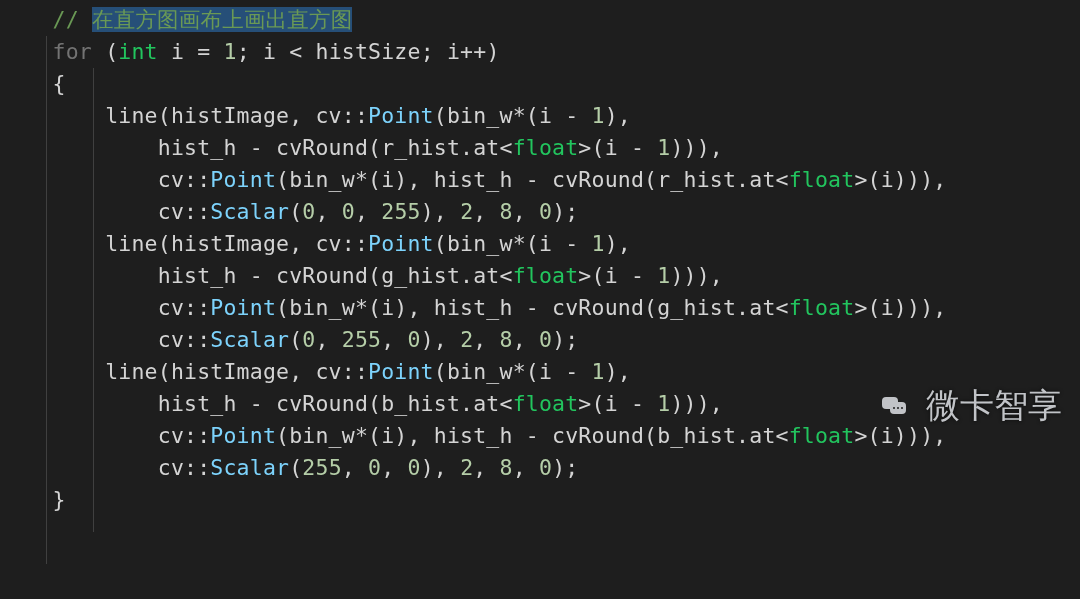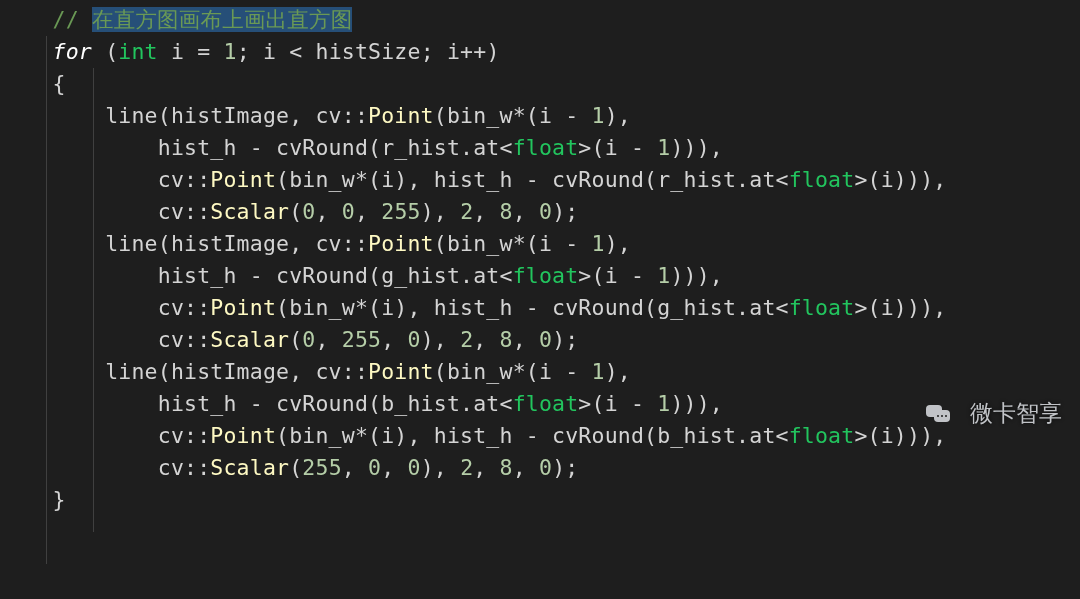--- a/index.html
+++ b/index.html
@@ -19,44 +19,44 @@
     height: 449px;
   }
   pre {
     margin: 0;
     padding: 4px 0 0 0;
     white-space: pre;
     line-height: 32px;
     letter-spacing: 0.2px;
   }
   .tok-comment { color: #6a9955; }
-  .tok-keyword { color: #ffffff; font-style: italic; }
+  .tok-keyword { color: #737373; }
   .tok-type    { color: #22c55e; }
-  .tok-class   { color: #fef9c3; }
+  .tok-class   { color: #7dd3fc; }
   .tok-number  { color: #b5cea8; }
   .tok-default { color: #d4d4d4; }
   .sel {
     background: #264f78;
   }
   .indent-guide {
     position: absolute;
     top: 36px;
     bottom: 18px;
     width: 0;
     border-left: 1px solid #404040;
   }
   .ig1 { left: 46px; height: 528px; }
   .ig2 { left: 93px; top: 68px; height: 464px; }
   .watermark {
     position: absolute;
     right: 18px;
     bottom: 20px;
     color: #cfd2d6;
     font-family: "Microsoft YaHei", "PingFang SC", sans-serif;
-    font-size: 23px;
+    font-size: 34px;
     display: flex;
     align-items: center;
     gap: 16px;
     opacity: 0.92;
     text-shadow: 0 0 4px rgba(0,0,0,0.8);
   }
   .wm-icon {
     width: 28px;
     height: 24px;
     position: relative;

